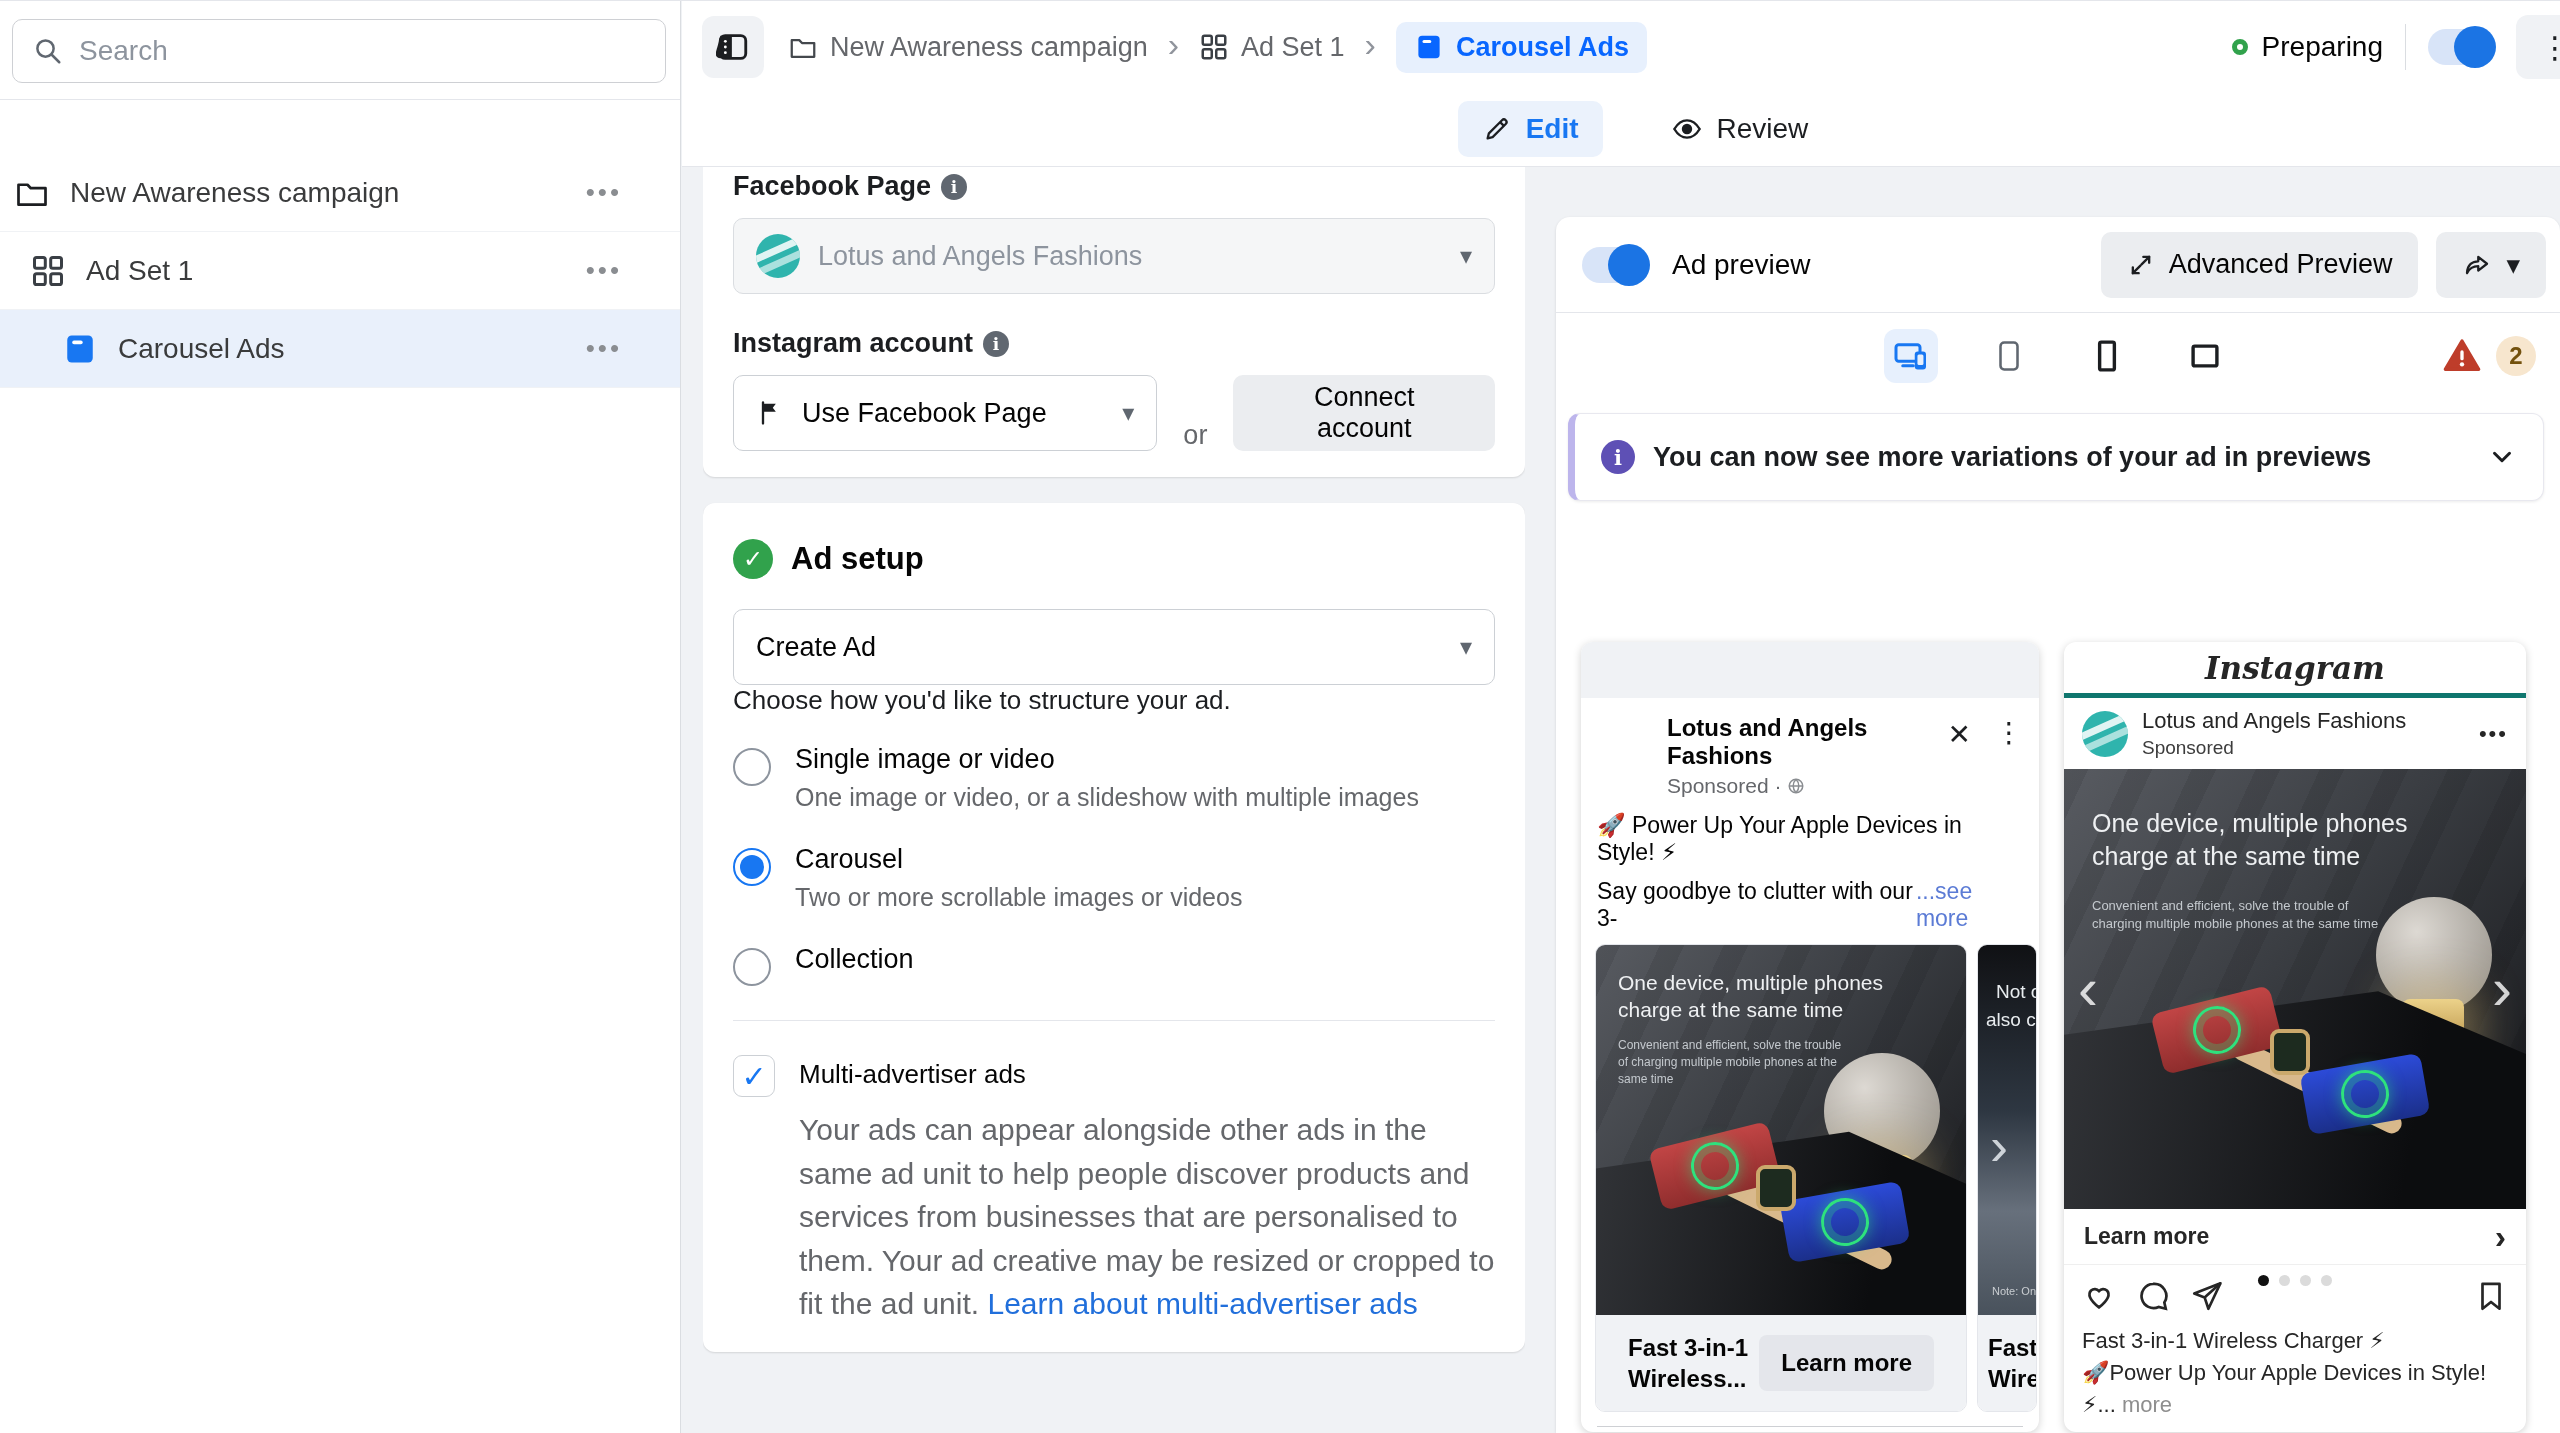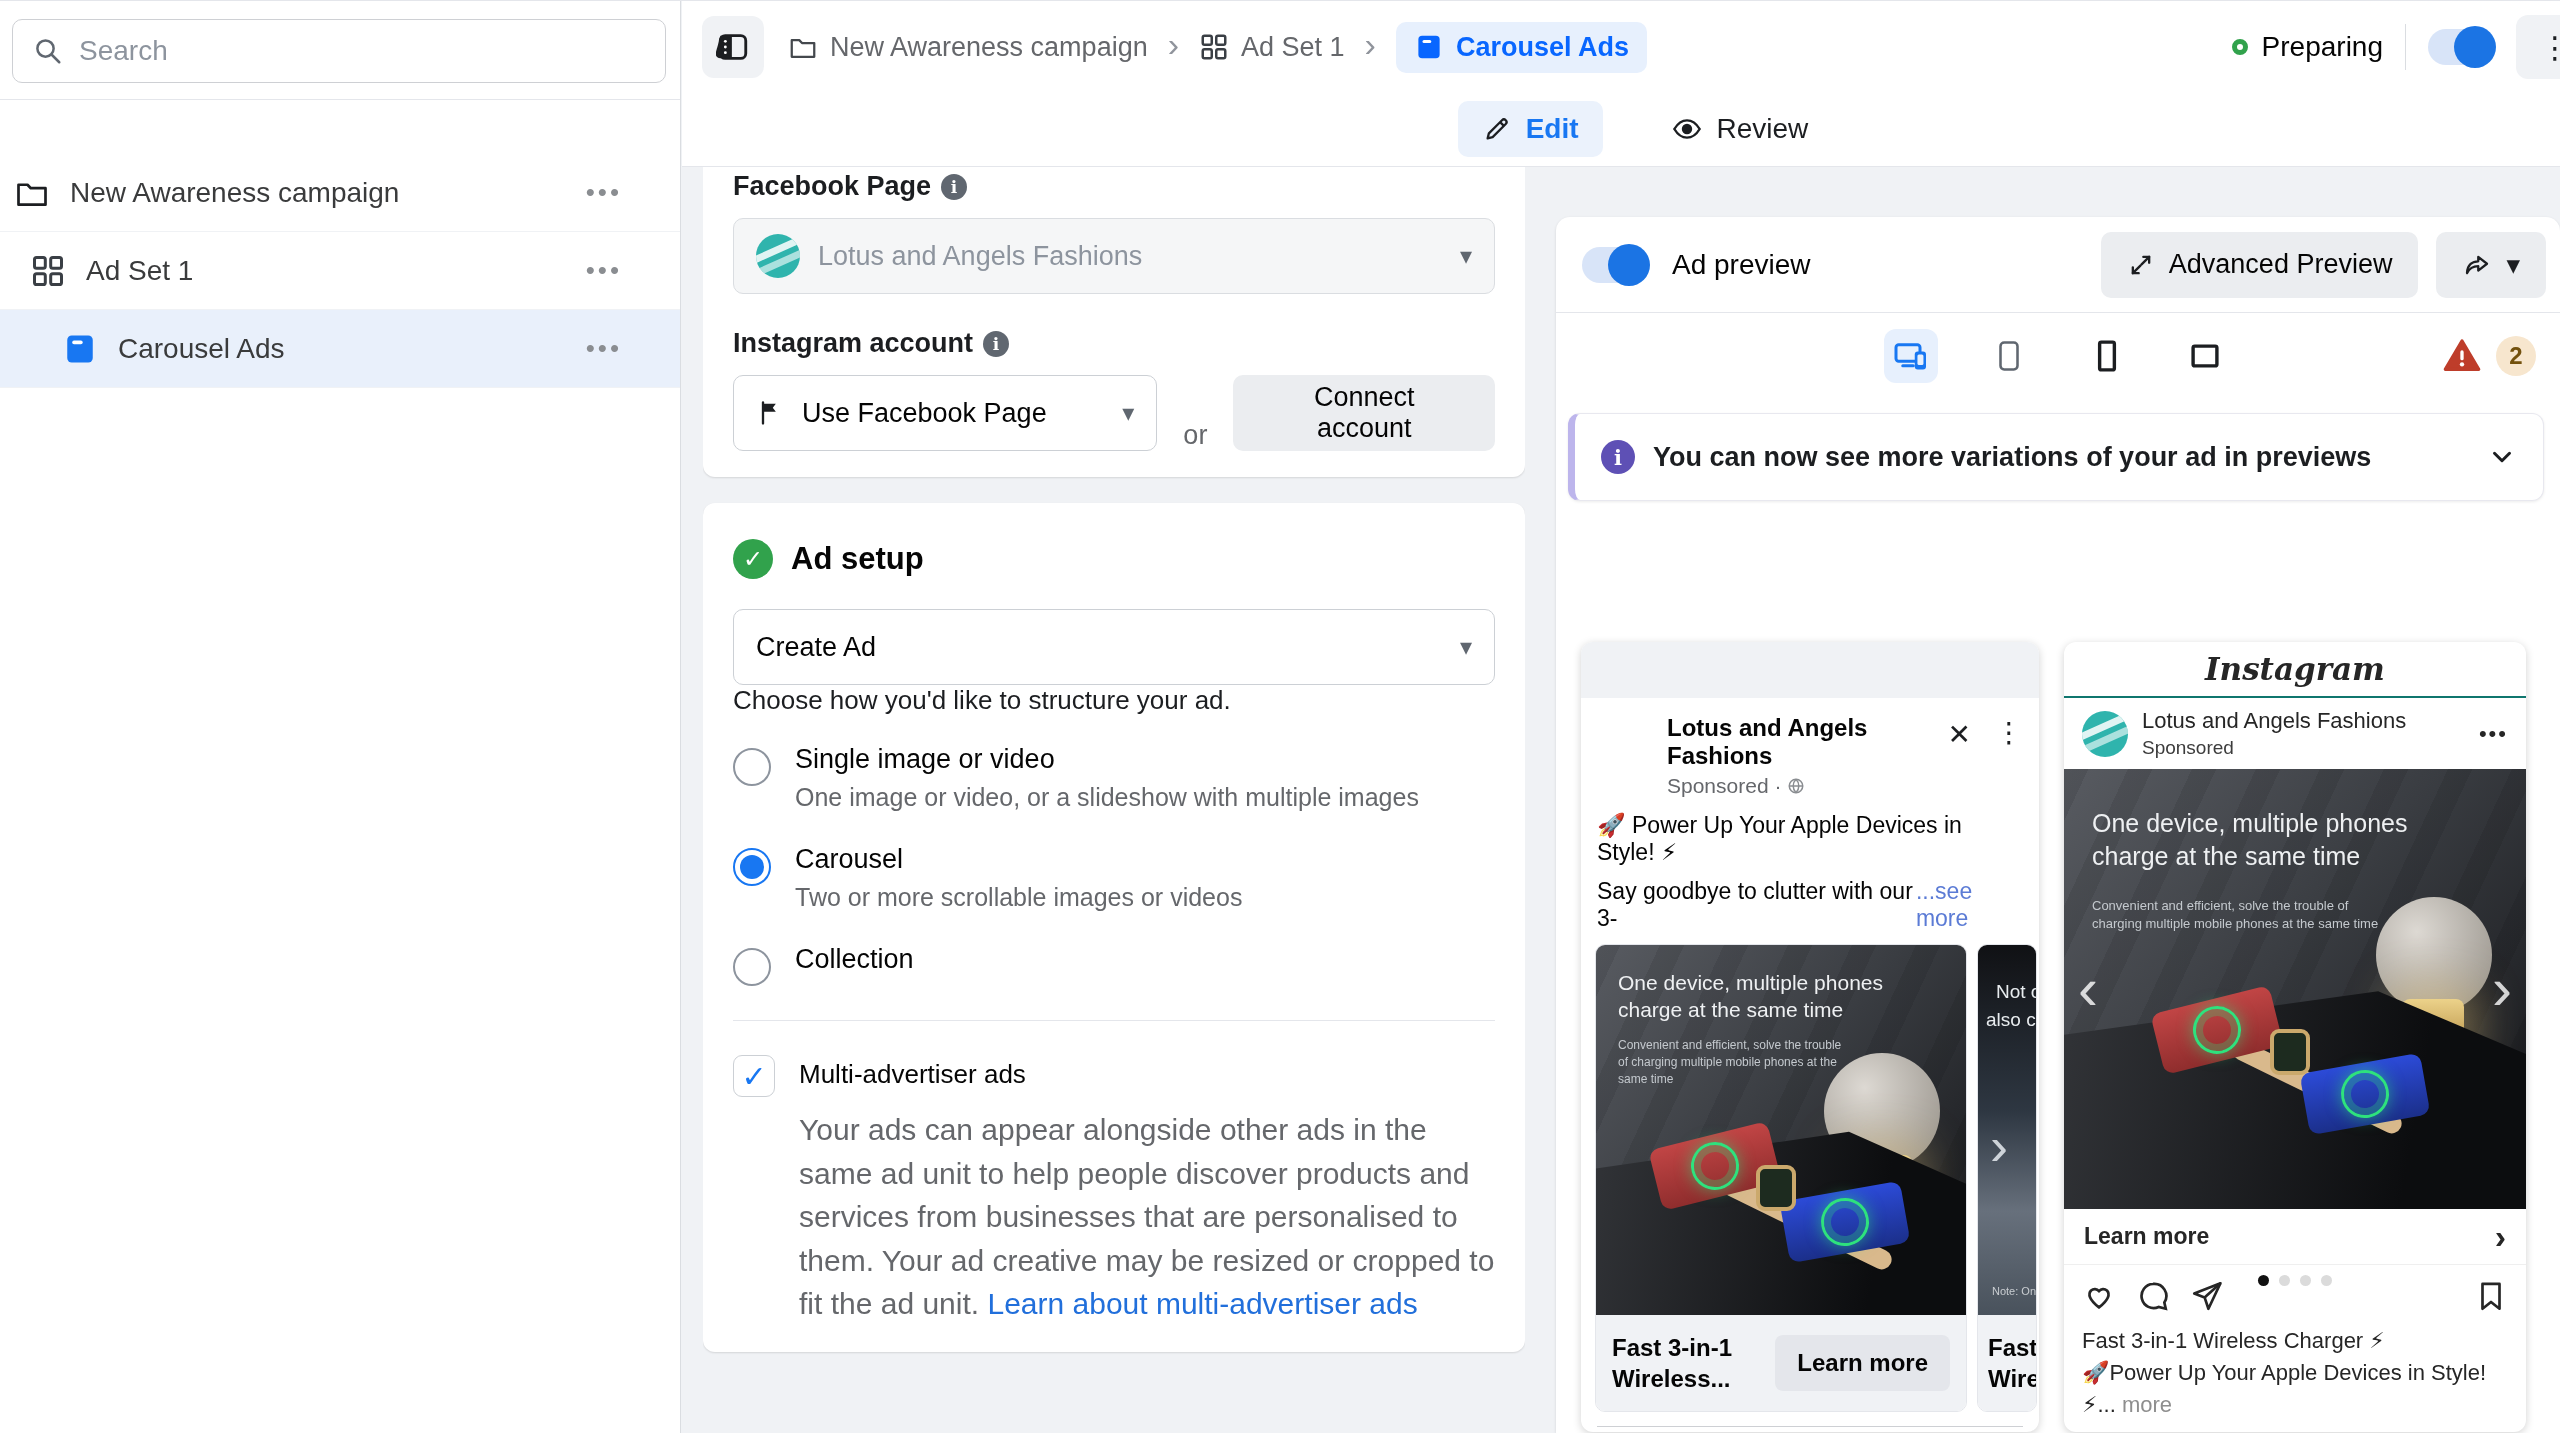--- a/index.html
+++ b/index.html
@@ -101,21 +101,21 @@
   .fb-who { flex:1; }
   .fb-name { font-size:24px; font-weight:bold; color:#050505; }
   .fb-spons { display:flex; align-items:center; gap:6px; font-size:21px; color:#65676B; margin-top:4px; }
   .fb-x { font-size:28px; color:#1C1E21; margin:4px 10px 0 0; cursor:pointer; }
   .fb-kebab { font-size:28px; color:#1C1E21; margin-top:2px; cursor:pointer; }
   .fb-txt1 { font-size:23px; color:#050505; padding:6px 16px 4px; }
   .fb-txt2 { display:flex; justify-content:space-between; font-size:23px; color:#050505; padding:8px 16px 12px; }
   .see-more { color:#5B7BD5; cursor:pointer; }
   .fb-strip { display:flex; gap:10px; padding-left:14px; overflow:hidden; }
   .fb-item { border:1px solid #E4E6EB; border-radius:10px; overflow:hidden; flex:none; }
-  .fb-item .foot { background:#F0F2F5; display:flex; align-items:center; justify-content:space-between; padding:14px 16px; height:96px; }
+  .fb-item .foot { background:#F0F2F5; display:flex; align-items:center; justify-content:space-between; padding:14px 32px; height:96px; }
   .fb-item .foot .ttl { font-size:24px; font-weight:bold; color:#050505; line-height:1.3; white-space:pre-line; }
   .cta-btn { background:#E4E6EB; border:0; border-radius:8px; font-size:24px; font-weight:bold; color:#050505; padding:14px 22px; font-family:inherit; cursor:pointer; white-space:nowrap; }
   .fb-engage { display:flex; border-top:1px solid #CED0D4; margin:14px 16px 0; padding-top:10px; }
 
   
   .scene { position:relative; background:linear-gradient(130deg,#585b61 0%,#3a3d42 45%,#141518 100%); overflow:hidden; }
   .scene .leaf { position:absolute; inset:0; background:repeating-linear-gradient(115deg,rgba(0,0,0,.20) 0 22px,rgba(0,0,0,0) 22px 58px); opacity:.45; }
   .scene .tbl { position:absolute; left:0; right:0; bottom:0; height:55%; background:linear-gradient(100deg,#323438,#0c0d0f 75%); clip-path:polygon(0 28%,68% 10%,100% 36%,100% 100%,0 100%); }
   .scene .lamp { position:absolute; width:116px; height:116px; border-radius:50%; background:radial-gradient(circle at 35% 30%,#ddd9d3,#8f8a82); }
   .scene .lamp::after { content:""; position:absolute; left:26px; top:102px; width:62px; height:62px; border-radius:8px 8px 16px 16px; background:linear-gradient(#ecd28a,#a97f34); box-shadow:0 0 44px 14px rgba(236,200,120,.40); }
@@ -130,21 +130,21 @@
   .nav-chevron { position:absolute; top:50%; transform:translateY(-50%); font-size:60px; color:rgba(255,255,255,.8); z-index:4; cursor:pointer; line-height:1; }
 
   
   .scene2 { position:relative; background:linear-gradient(180deg,#101114 0%,#2e3742 45%,#67707c 72%,#49525c 100%); overflow:hidden; }
   .scene2 .l1,.scene2 .l2 { position:absolute; color:#E8ECEF; font-size:19px; white-space:nowrap; }
   .scene2 .note { position:absolute; color:#C9CDD1; font-size:11px; white-space:nowrap; }
   .scene2 .chev { position:absolute; left:12px; top:46%; font-size:54px; color:rgba(230,235,240,.85); }
 
   
   .ig-card { position:absolute; left:508px; top:135px; width:462px; height:790px; background:#fff; border-radius:12px; box-shadow:0 2px 8px rgba(0,0,0,.18); overflow:hidden; }
-  .ig-brand { height:56px; display:flex; align-items:center; justify-content:center; font-family:"DejaVu Serif",serif; font-style:italic; font-weight:bold; font-size:31px; color:#262626; border-bottom:2px solid #0f766e; }
+  .ig-brand { height:56px; display:flex; align-items:center; justify-content:center; font-family:"DejaVu Serif",serif; font-style:italic; font-weight:bold; font-size:31px; color:#262626; border-bottom:5px solid #0f766e; }
   .ig-head { display:flex; align-items:center; gap:14px; padding:10px 18px; }
   .ig-head .logo-badge { width:46px; height:46px; }
   .ig-name { font-size:22px; color:#262626; }
   .ig-spons { font-size:19px; color:#3c3c3c; margin-top:3px; }
   .ig-more { margin-left:auto; font-size:22px; letter-spacing:2px; color:#262626; cursor:pointer; }
   .ig-cta { display:flex; align-items:center; justify-content:space-between; padding:0 20px; height:56px; font-size:23px; font-weight:bold; color:#262626; cursor:pointer; border-bottom:1px solid #EFEFEF; }
   .ig-cta .ch { font-size:34px; font-weight:bold; }
   .ig-actions { position:relative; display:flex; align-items:center; gap:20px; padding:14px 18px 6px; }
   .ig-actions .bm { margin-left:auto; }
   .ig-dots { position:absolute; left:0; right:0; top:10px; display:flex; justify-content:center; gap:10px; }

